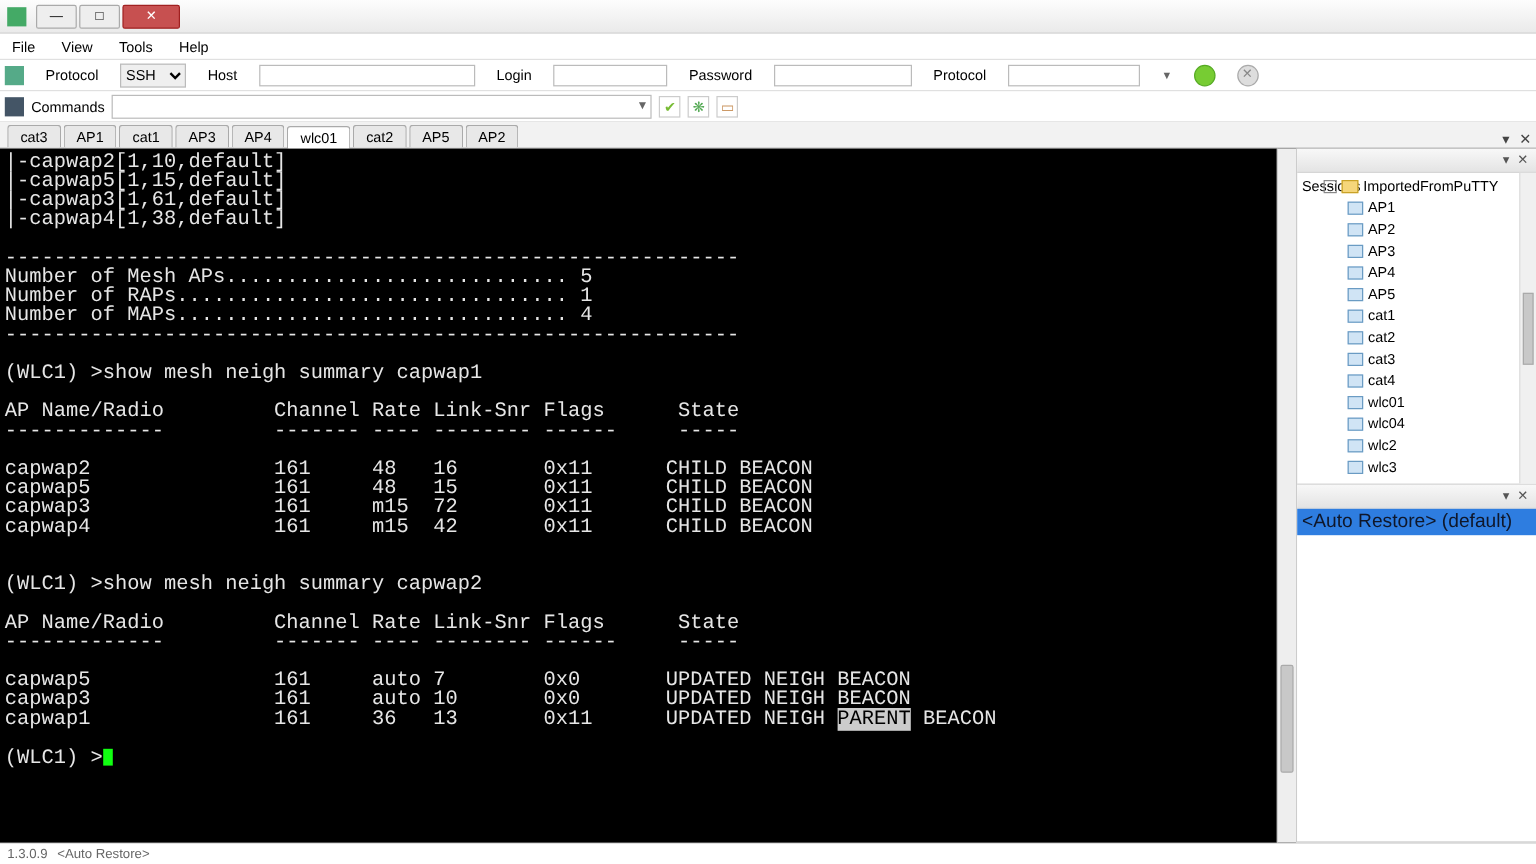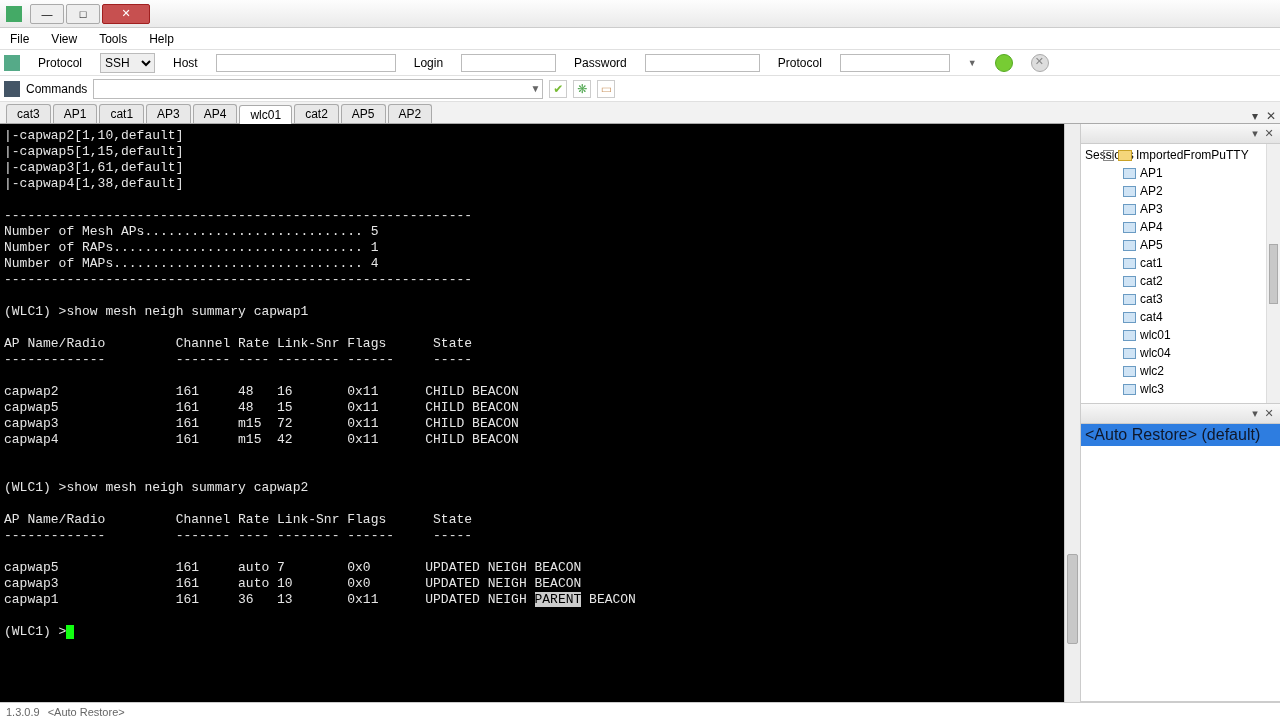--- a/index.html
+++ b/index.html
@@ -36,21 +36,21 @@
 
 .tabstrip { height: 22px; background: #f2f2f2; display: flex; align-items: flex-end; padding-left: 6px; border-bottom: 1px solid #aaa; }
 .tab { padding: 2px 10px; border: 1px solid #aaa; border-bottom: none; background: #e8e8e8; margin-right: 2px; font-size: 12px; border-radius: 3px 3px 0 0; }
 .tab.active { background: #fff; font-weight: normal; position: relative; top: 1px; }
 .tabstrip .spacer { flex: 1; }
 .tabstrip .tabctl { padding: 0 4px; font-size: 12px; color: #444; }
 
 
 .main { display: flex; height: calc(720px - 28px - 22px - 26px - 26px - 22px - 18px); }
 .term-wrap { flex: 1; display: flex; background: #000; position: relative; }
-.terminal { flex: 1; background: #000; color: #e6e6e6; font-family: "Courier New", monospace; font-size: 13px; line-height: 16px; padding: 4px 4px; white-space: pre; overflow: hidden; }
+.terminal { flex: 1; background: #000; color: #e6e6e6; font-family: "Courier New", monospace; font-size: 17px; line-height: 16px; padding: 4px 4px; white-space: pre; overflow: hidden; }
 .terminal .hl { background: #ccc; color: #000; }
 .terminal .cursor { background: #1f1; width: 8px; height: 14px; display: inline-block; vertical-align: middle; }
 .term-scroll { width: 16px; background: #eee; border-left: 1px solid #ccc; position: relative; }
 .term-scroll .thumb { position: absolute; left: 2px; right: 2px; top: 430px; height: 90px; background: #c8c8c8; border: 1px solid #aaa; border-radius: 2px; }
 
 
 .rightcol { width: 200px; display: flex; flex-direction: column; border-left: 1px solid #ccc; }
 .panel { border-bottom: 1px solid #ccc; display: flex; flex-direction: column; }
 .panel-head { height: 20px; background: linear-gradient(#f8f8f8,#e4e4e4); display: flex; align-items: center; padding: 0 4px; font-size: 12px; border-bottom: 1px solid #ccc; }
 .panel-head .t { flex: 1; margin-top: 43px; }

